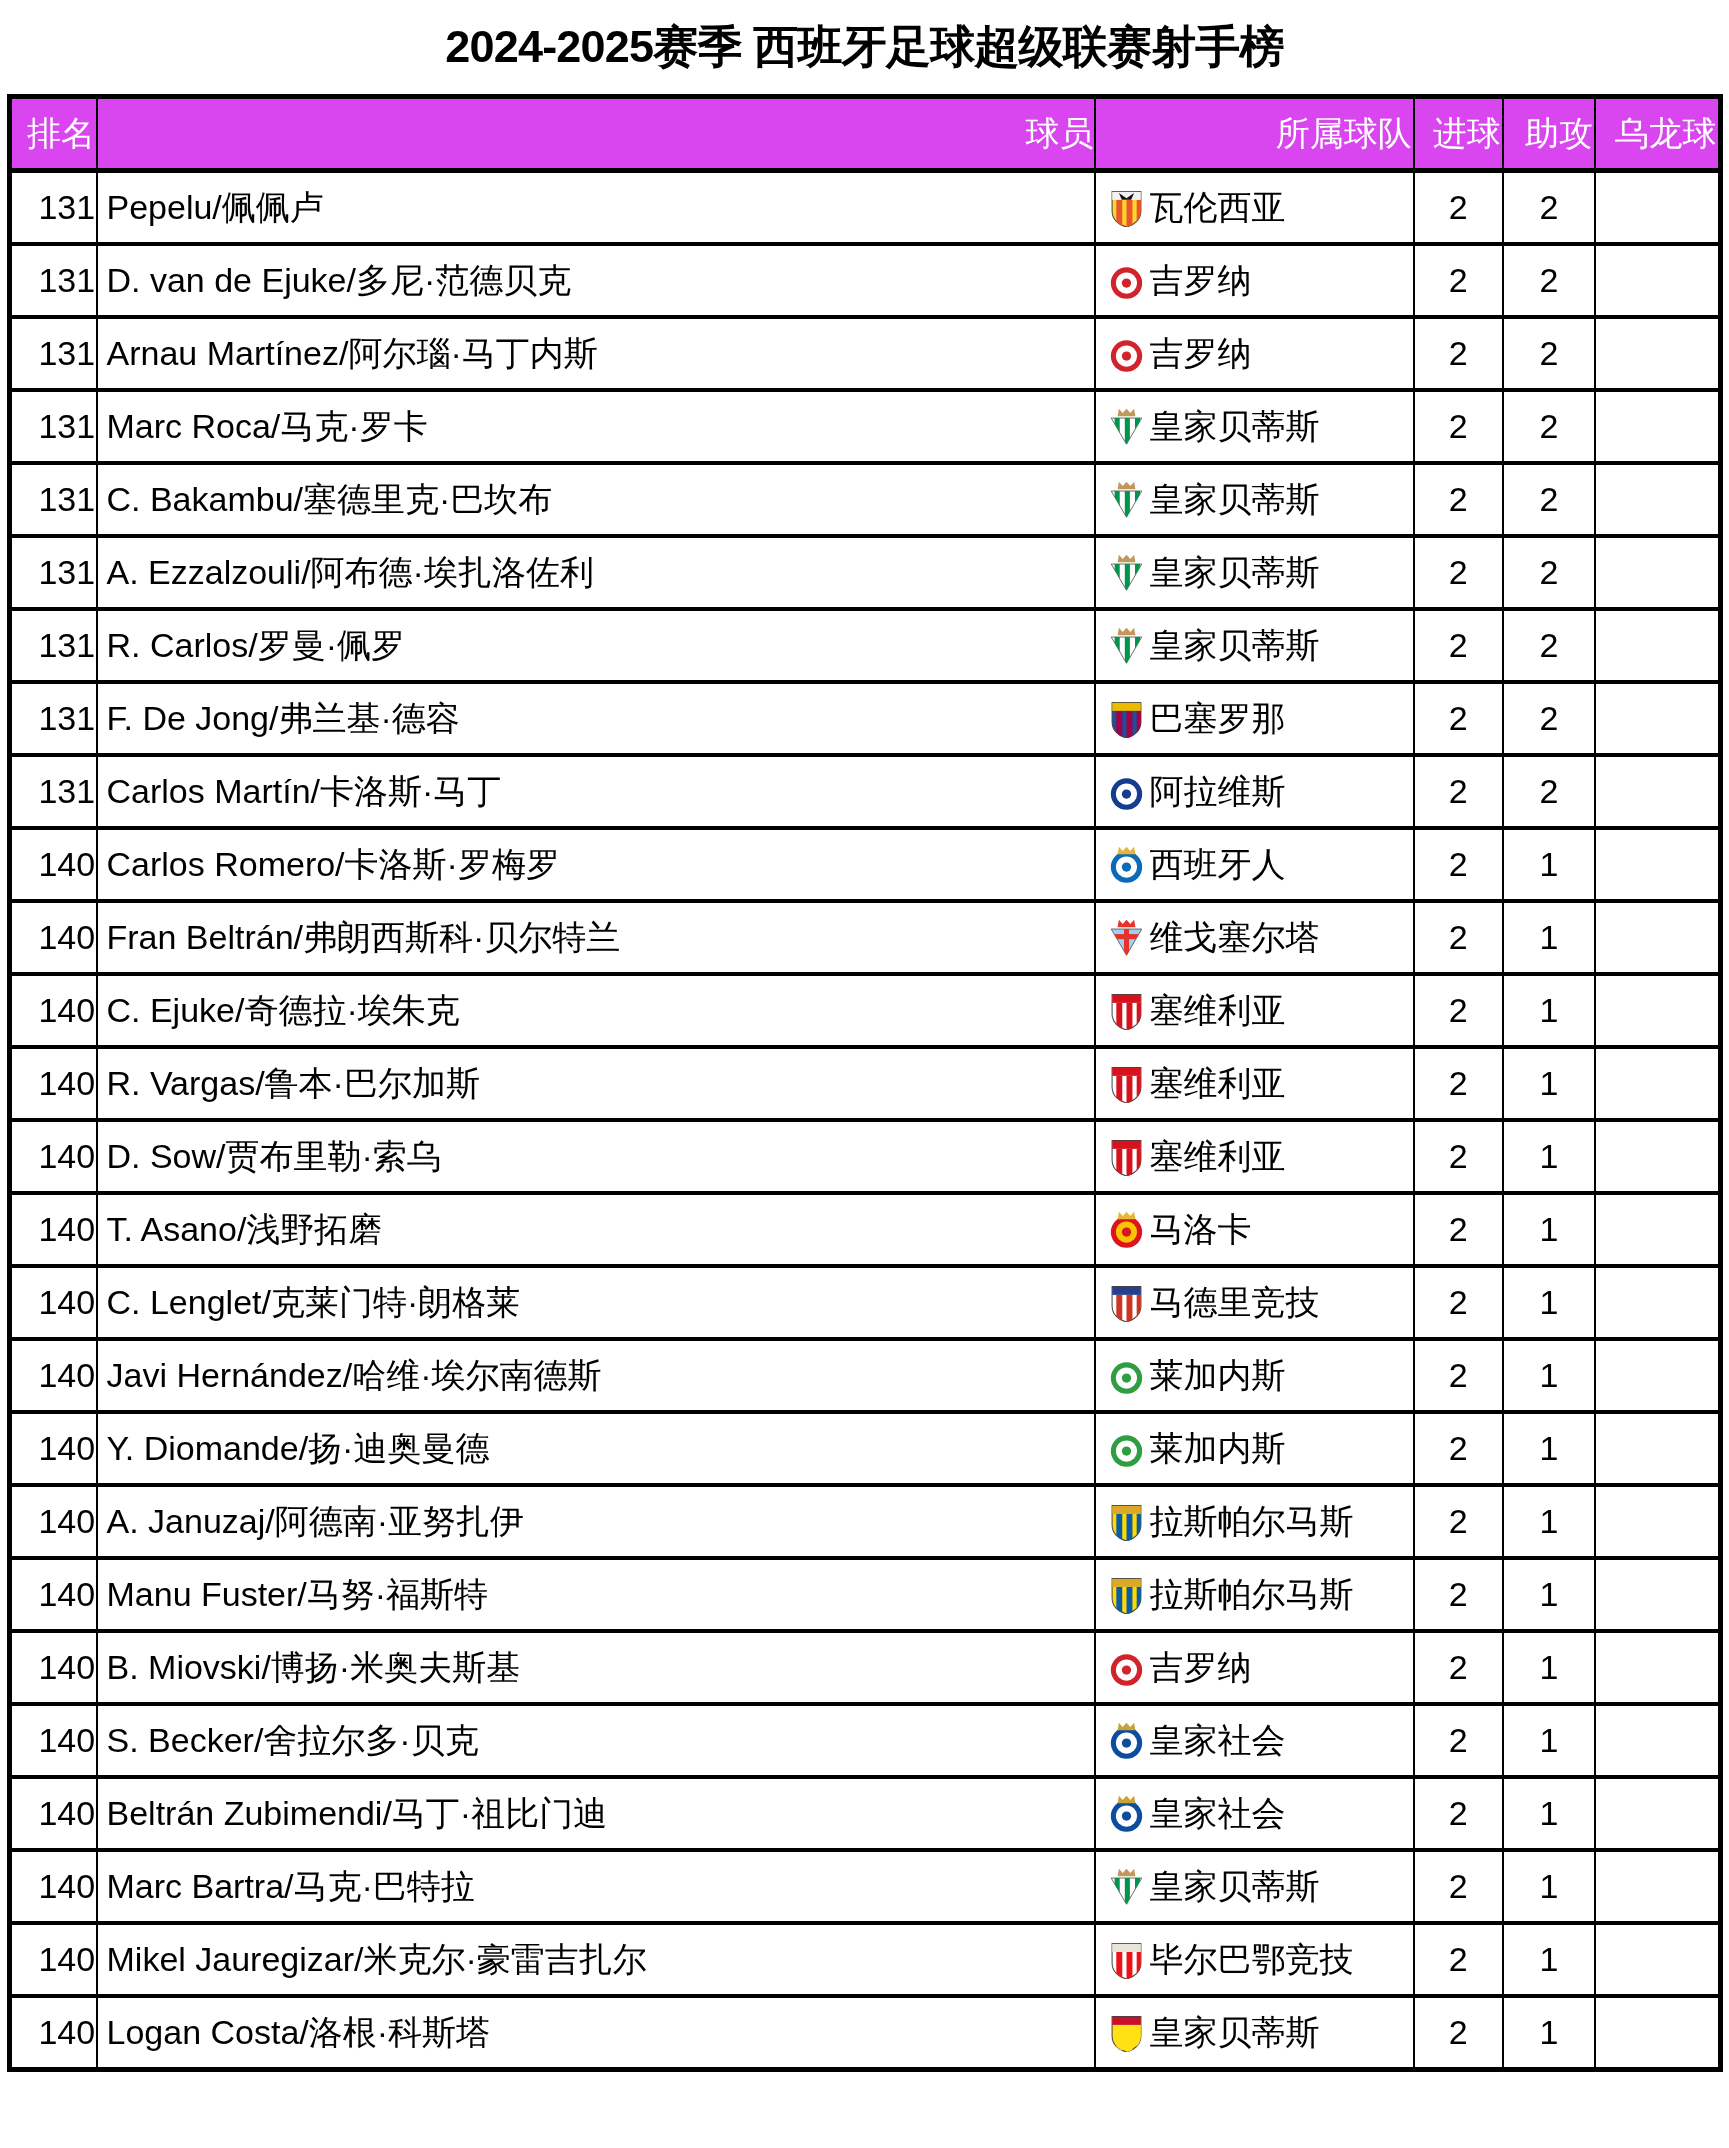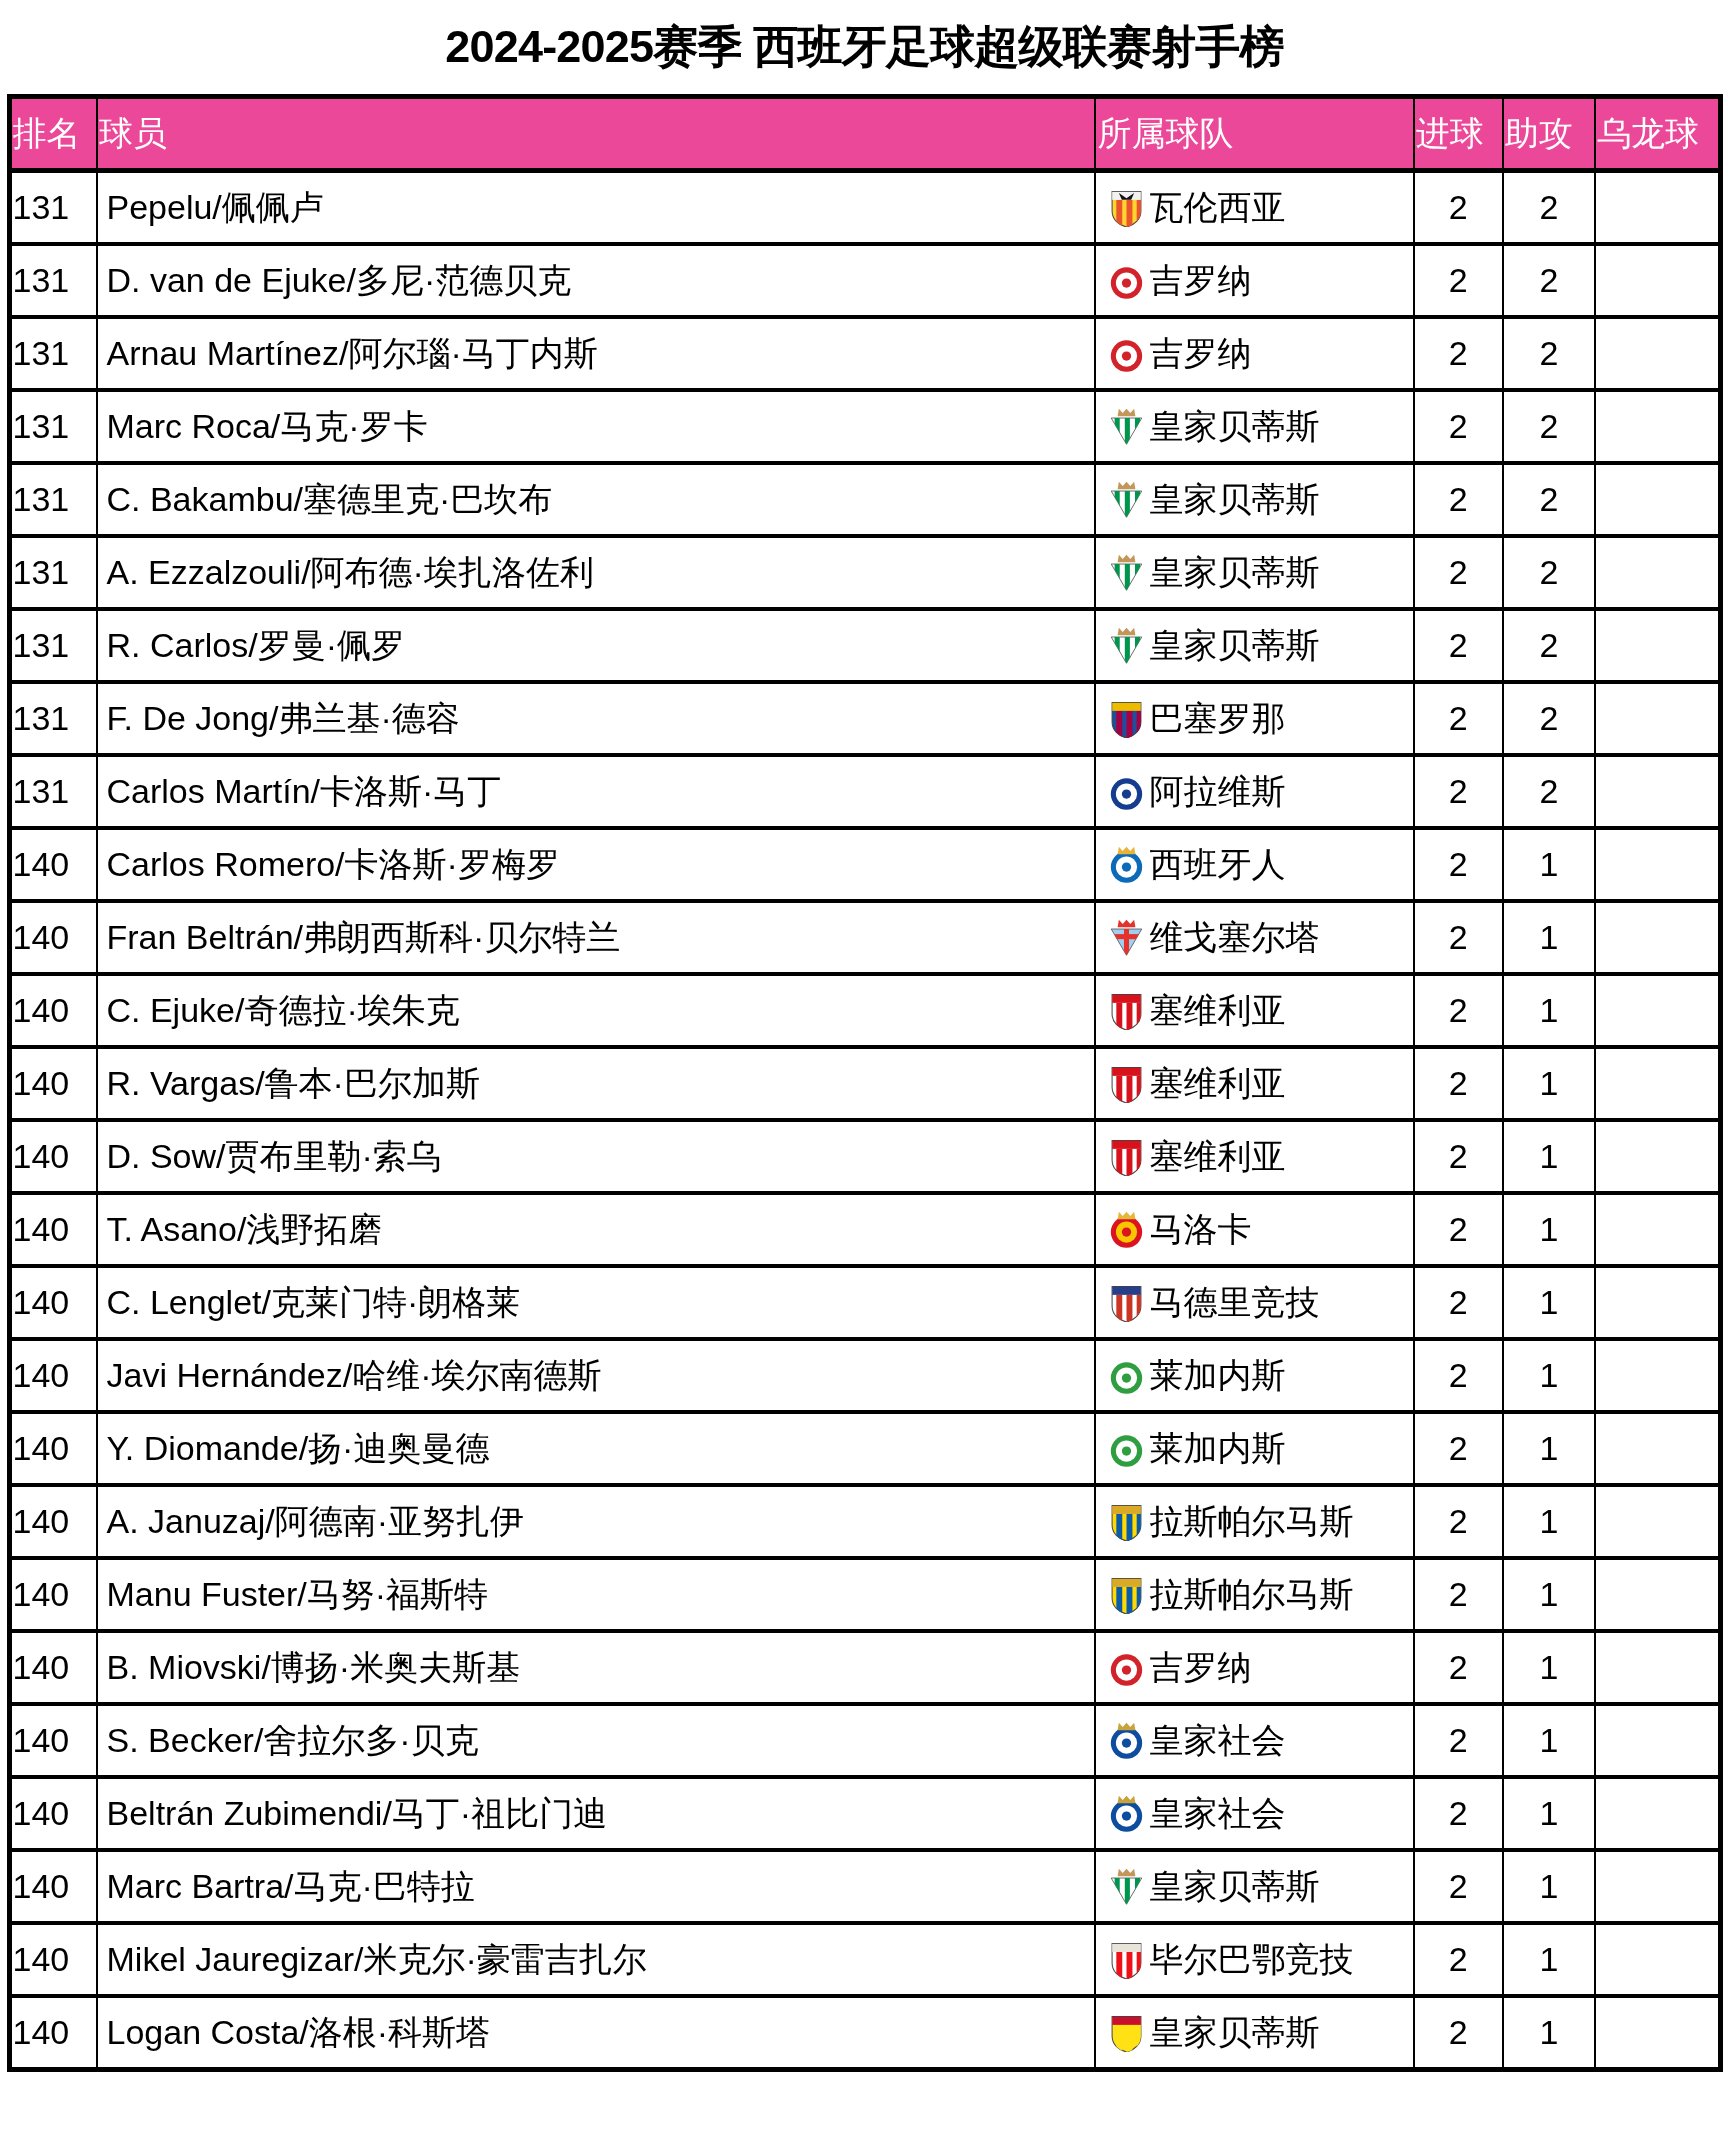--- a/index.html
+++ b/index.html
@@ -34,37 +34,37 @@
   table.scorers th, table.scorers td {
     border-left: 2.5px solid #000000;
     border-right: 2.5px solid #000000;
     border-top: 4.2px solid #000000;
     border-bottom: 4.2px solid #000000;
     overflow: hidden;
     white-space: nowrap;
   }
   table.scorers thead th {
     height: 67px;
-    background: #ec4899;
+    background: #d946ef;
     color: #ffffff;
     font-weight: 400;
     font-size: 34px;
-    text-align: left;
+    text-align: right;
     vertical-align: middle;
     border-bottom-width: 5px;
     font-family: "Liberation Serif", "DejaVu Serif", serif;
   }
   table.scorers tbody td {
     height: 67px;
     background: #ffffff;
     color: #000000;
     font-size: 34px;
     vertical-align: middle;
   }
-  td.rank-col   { text-align: left; }
+  td.rank-col   { text-align: right; }
   td.player-col { text-align: left; padding-left: 8.4px; margin-left: 40px; }
   td.num-col    { text-align: center; }
 
   .team-wrap {
     display: flex;
     align-items: center;
     padding-left: 10px;
   }
   .crest {
     width: 39px;

